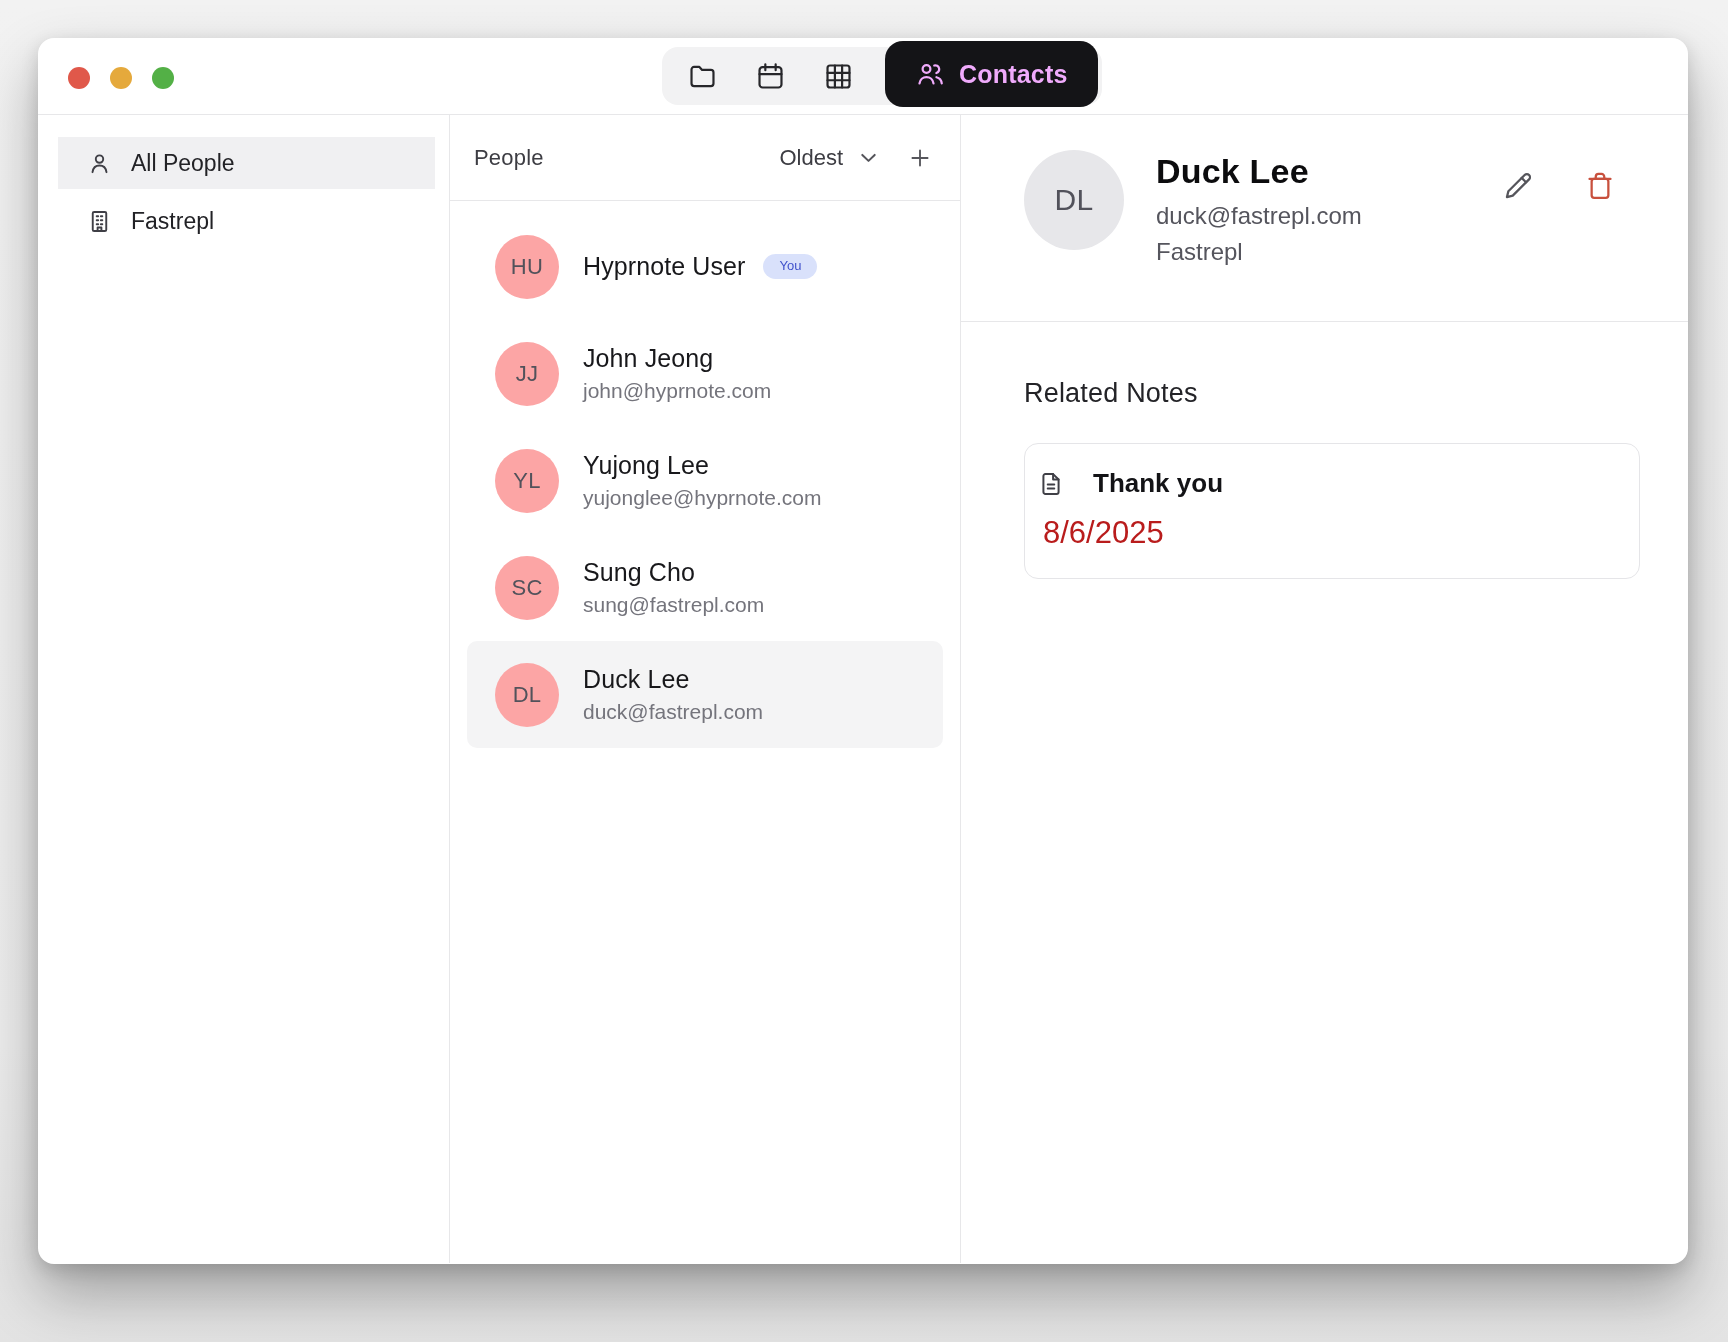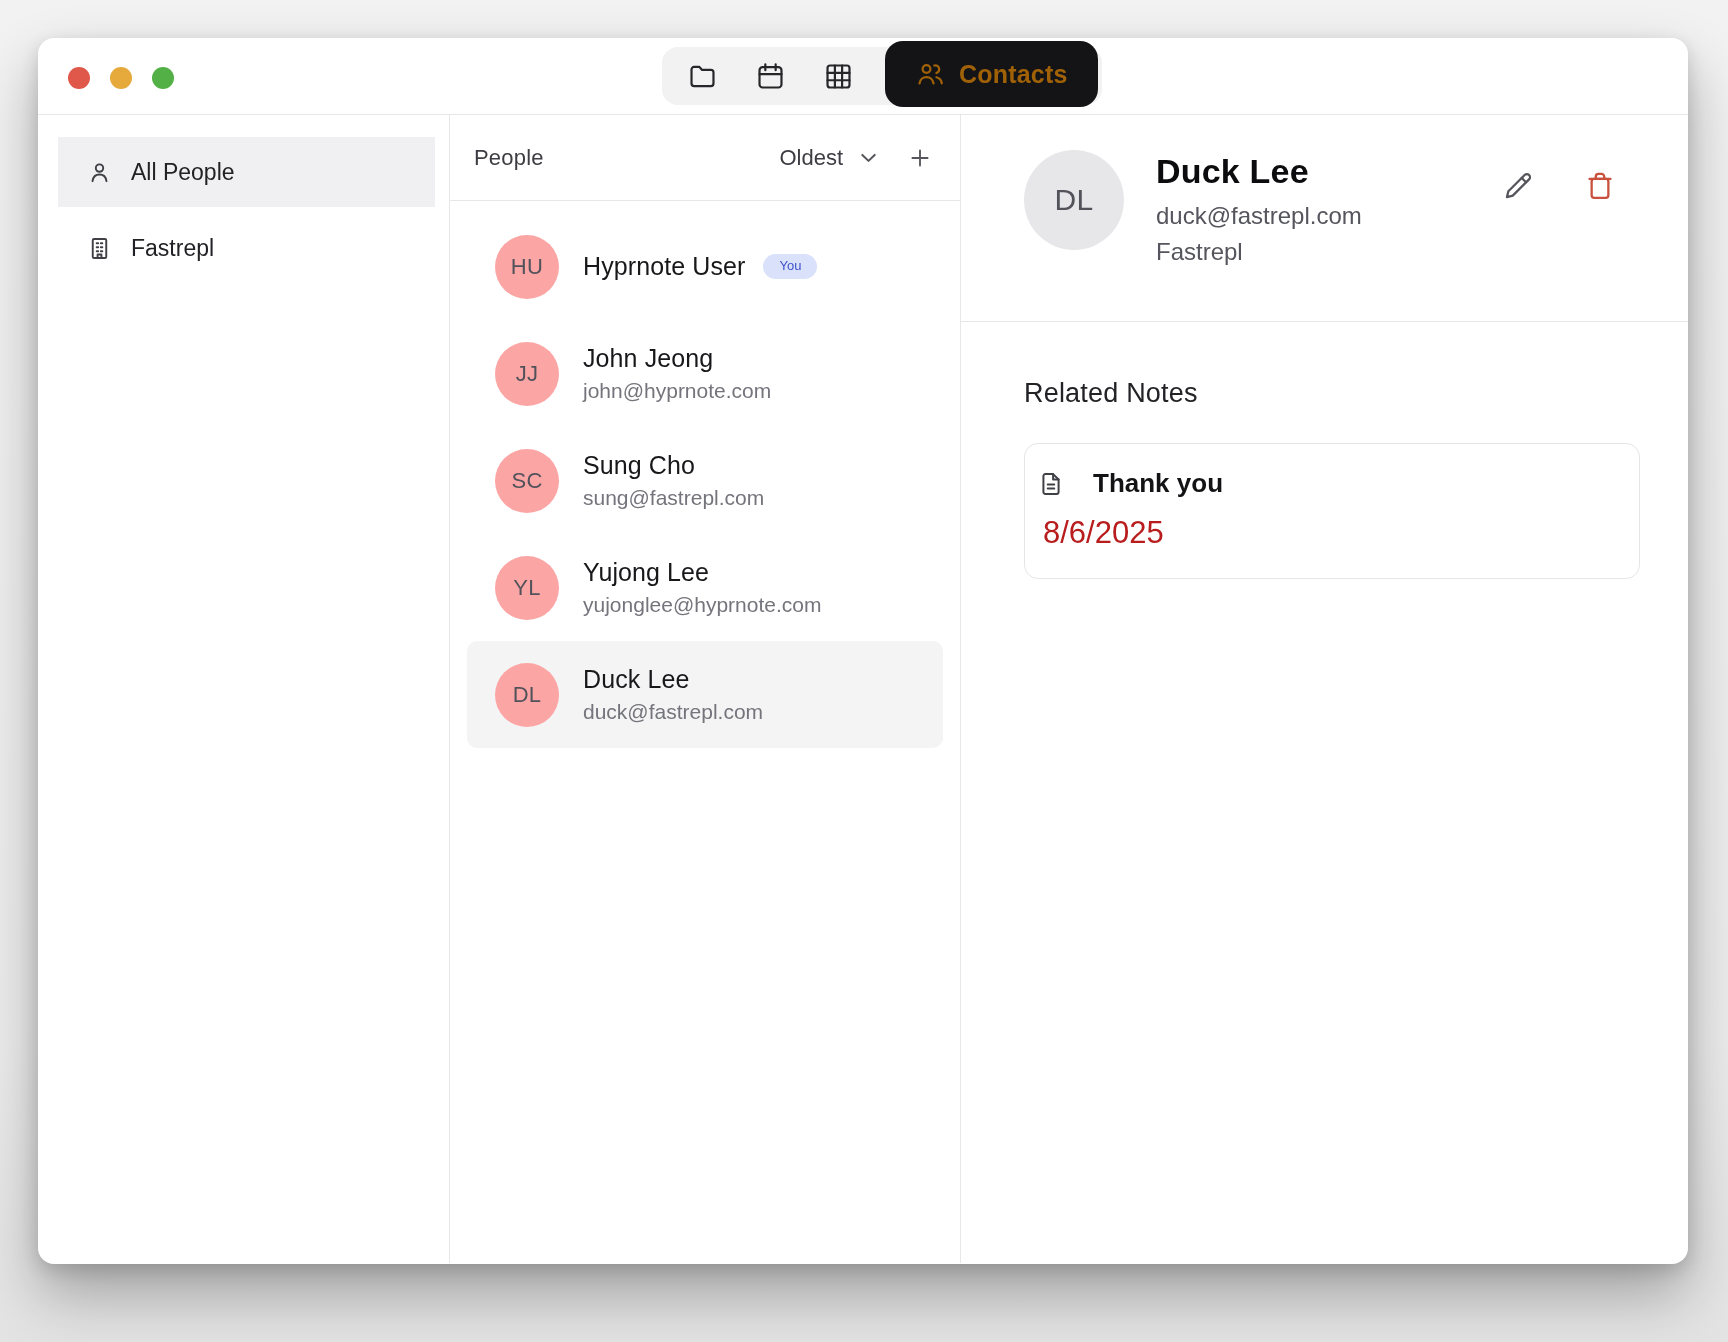--- a/index.html
+++ b/index.html
@@ -16,39 +16,39 @@
   .traffic{position:absolute;left:30px;top:29px;display:flex;gap:20px;}
   .tl{width:22px;height:22px;border-radius:50%;display:block;cursor:default;}
   .tl.red{background:#e0584a;}
   .tl.yellow{background:#e5a93c;}
   .tl.green{background:#53b046;}
   .segmented{position:absolute;left:624px;top:9px;width:440px;height:58px;background:#f2f2f3;
     border-radius:16px;display:flex;align-items:center;padding-left:6px;}
   .seg-btn{width:68px;height:58px;display:flex;align-items:center;justify-content:center;
     background:none;border:none;color:#27272a;padding:0;cursor:pointer;}
   .contacts-pill{position:absolute;left:847px;top:3px;height:66px;border:none;cursor:pointer;
-    background:#141417;color:#a16207;border-radius:18px;display:flex;align-items:center;
+    background:#141417;color:#f0abfc;border-radius:18px;display:flex;align-items:center;
     gap:14px;padding:0 30px;font-family:inherit;}
   .contacts-pill .pill-label{font-size:25px;font-weight:700;letter-spacing:.2px;}
 
   
   .main{display:flex;height:1148px;}
   .sidebar{width:412px;border-right:1px solid #e7e7e9;display:flex;flex-direction:column;}
   .people-col{width:511px;border-right:1px solid #e7e7e9;display:flex;flex-direction:column;}
   .detail-col{flex:1;position:relative;display:flex;flex-direction:column;}
 
   .panel-header{height:68px;border-bottom:1px solid #e7e7e9;display:flex;align-items:center;
     justify-content:space-between;padding:0 28px 0 30px;}
   .panel-title{font-size:22px;color:#3d3d43;font-weight:500;letter-spacing:.2px;}
   .icon-btn{background:none;border:none;padding:0;display:flex;align-items:center;
     justify-content:center;color:#56565c;cursor:pointer;}
 
   
   .org-list{padding:22px 14px 0 20px;display:flex;flex-direction:column;gap:6px;}
-  .org-item{height:70px;border-radius:0;display:flex;align-items:center;gap:18px;
+  .org-item{height:52px;border-radius:0;display:flex;align-items:center;gap:18px;
     padding-left:28px;color:#222226;cursor:pointer;}
   .org-item.selected{background:#f0f0f2;}
   .org-item .org-label{font-size:23px;font-weight:500;}
   .org-item .o-icon{color:#3f3f46;display:flex;}
 
   
   .people-header{height:86px;border-bottom:1px solid #e7e7e9;display:flex;align-items:center;
     justify-content:space-between;padding:0 26px 0 24px;}
   .ph-right{display:flex;align-items:center;}
   .sort-btn{display:flex;align-items:center;gap:12px;background:none;border:none;cursor:pointer;
@@ -202,31 +202,31 @@
           </div>
         </div>
         <div class="person-row">
           <div class="avatar">JJ</div>
           <div class="person-info">
             <span class="person-name">John Jeong</span>
             <span class="person-email">john@hyprnote.com</span>
           </div>
         </div>
         <div class="person-row">
+          <div class="avatar">YL</div>
+          <div class="person-info">
+            <span class="person-name">Yujong Lee</span>
+            <span class="person-email">yujonglee@hyprnote.com</span>
+          </div>
+        </div>
+        <div class="person-row">
           <div class="avatar">SC</div>
           <div class="person-info">
             <span class="person-name">Sung Cho</span>
             <span class="person-email">sung@fastrepl.com</span>
-          </div>
-        </div>
-        <div class="person-row">
-          <div class="avatar">YL</div>
-          <div class="person-info">
-            <span class="person-name">Yujong Lee</span>
-            <span class="person-email">yujonglee@hyprnote.com</span>
           </div>
         </div>
         <div class="person-row selected">
           <div class="avatar">DL</div>
           <div class="person-info">
             <span class="person-name">Duck Lee</span>
             <span class="person-email">duck@fastrepl.com</span>
           </div>
         </div>
       </div>

